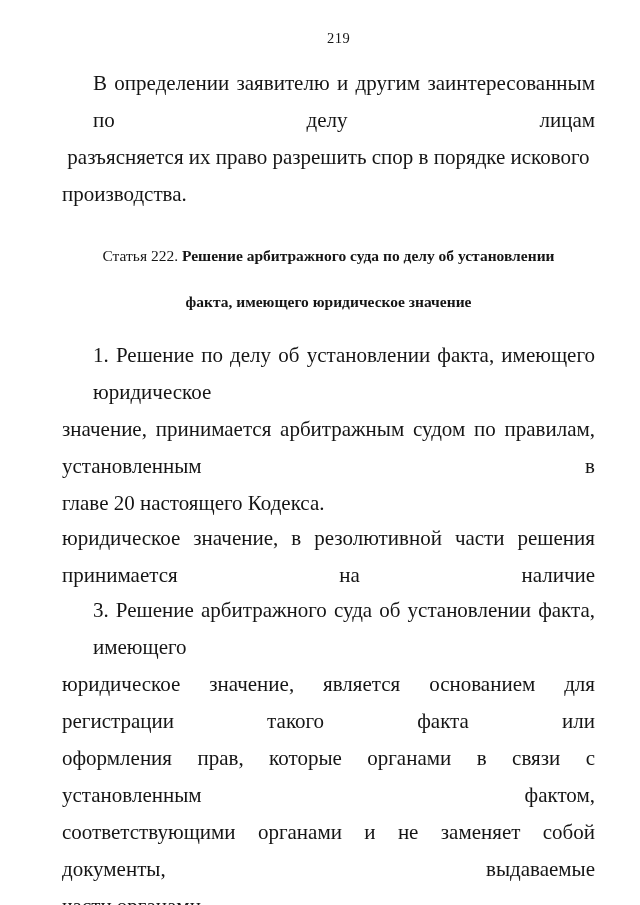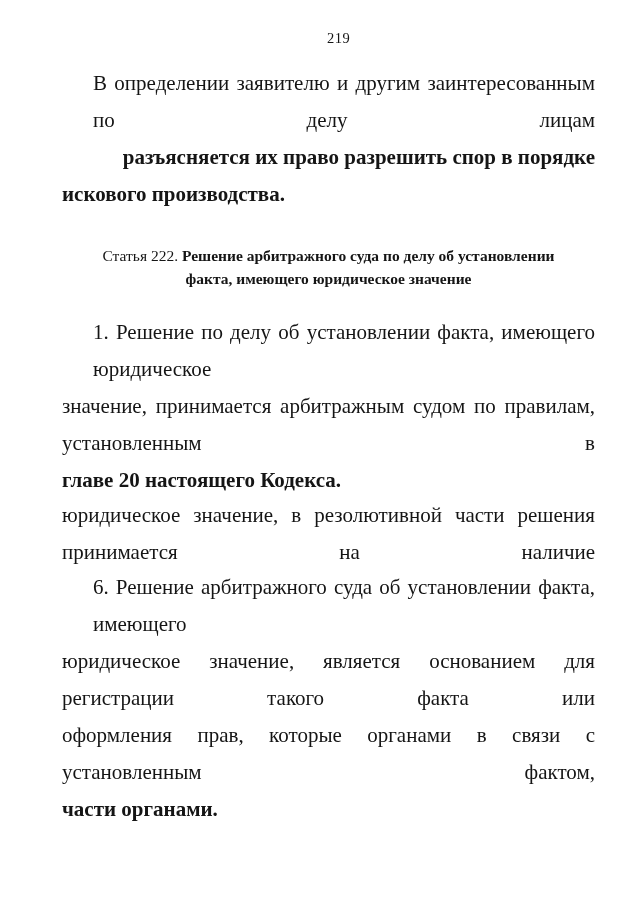--- a/index.html
+++ b/index.html
@@ -32,37 +32,37 @@
   }
   .para .line {
     line-height: 37px;
     overflow: hidden;
   }
   .jfy {
     text-align: justify;
     text-align-last: justify;
   }
   .endline {
-    text-align: right;
+    text-align: center;
     text-align-last: left;
-    font-weight: bold;
   }
   .ind {
     padding-left: 31px;
   }
   .intro-para {
     margin-top: 18px;
   }
   .heading {
     margin-top: 32px;
     text-align: center;
     font-size: 15.5px;
   }
   .heading .h-line {
     line-height: 22.5px;
+    margin-top: 23px;
   }
   .bold {
     font-weight: bold;
   }
   .numbered-1 { margin-top: 24px; }
   .numbered-2 { margin-top: -2px; }
   .numbered-3 { margin-top: -2px; }
 </style>
 </head>
 <body>
@@ -88,19 +88,20 @@
     <div class="line jfy ind">1. Решение по делу об установлении факта, имеющего юридическое</div>
     <div class="line jfy">значение, принимается арбитражным судом по правилам, установленным в</div>
     <div class="line endline">главе 20 настоящего Кодекса.</div>
   </div>
 
   <div class="para numbered-2">
     <div class="line jfy">юридическое значение, в резолютивной части решения принимается на наличие</div>
   </div>
 
   <div class="para numbered-3">
-    <div class="line jfy ind">6. Решение арбитражного суда об установлении факта, имеющего</div>
+    <div class="line jfy ind">3. Решение арбитражного суда об установлении факта, имеющего</div>
     <div class="line jfy">юридическое значение, является основанием для регистрации такого факта или</div>
     <div class="line jfy">оформления прав, которые органами в связи с установленным фактом,</div>
+    <div class="line jfy">соответствующими органами и не заменяет собой документы, выдаваемые</div>
     <div class="line endline">части органами.</div>
   </div>
 
 </div>
 
 </body></html>

